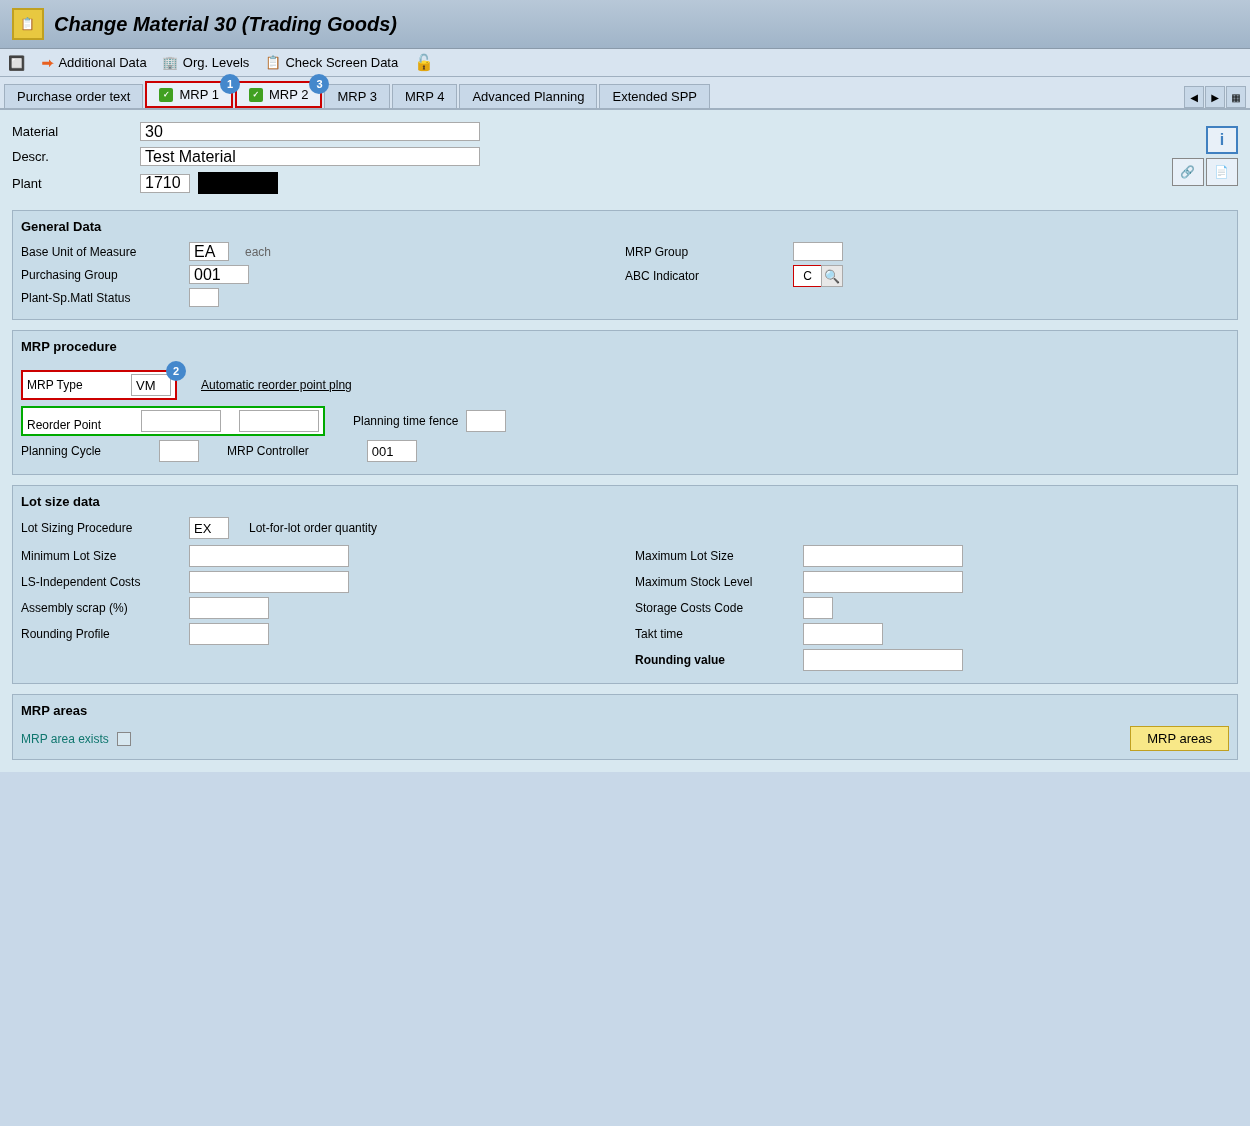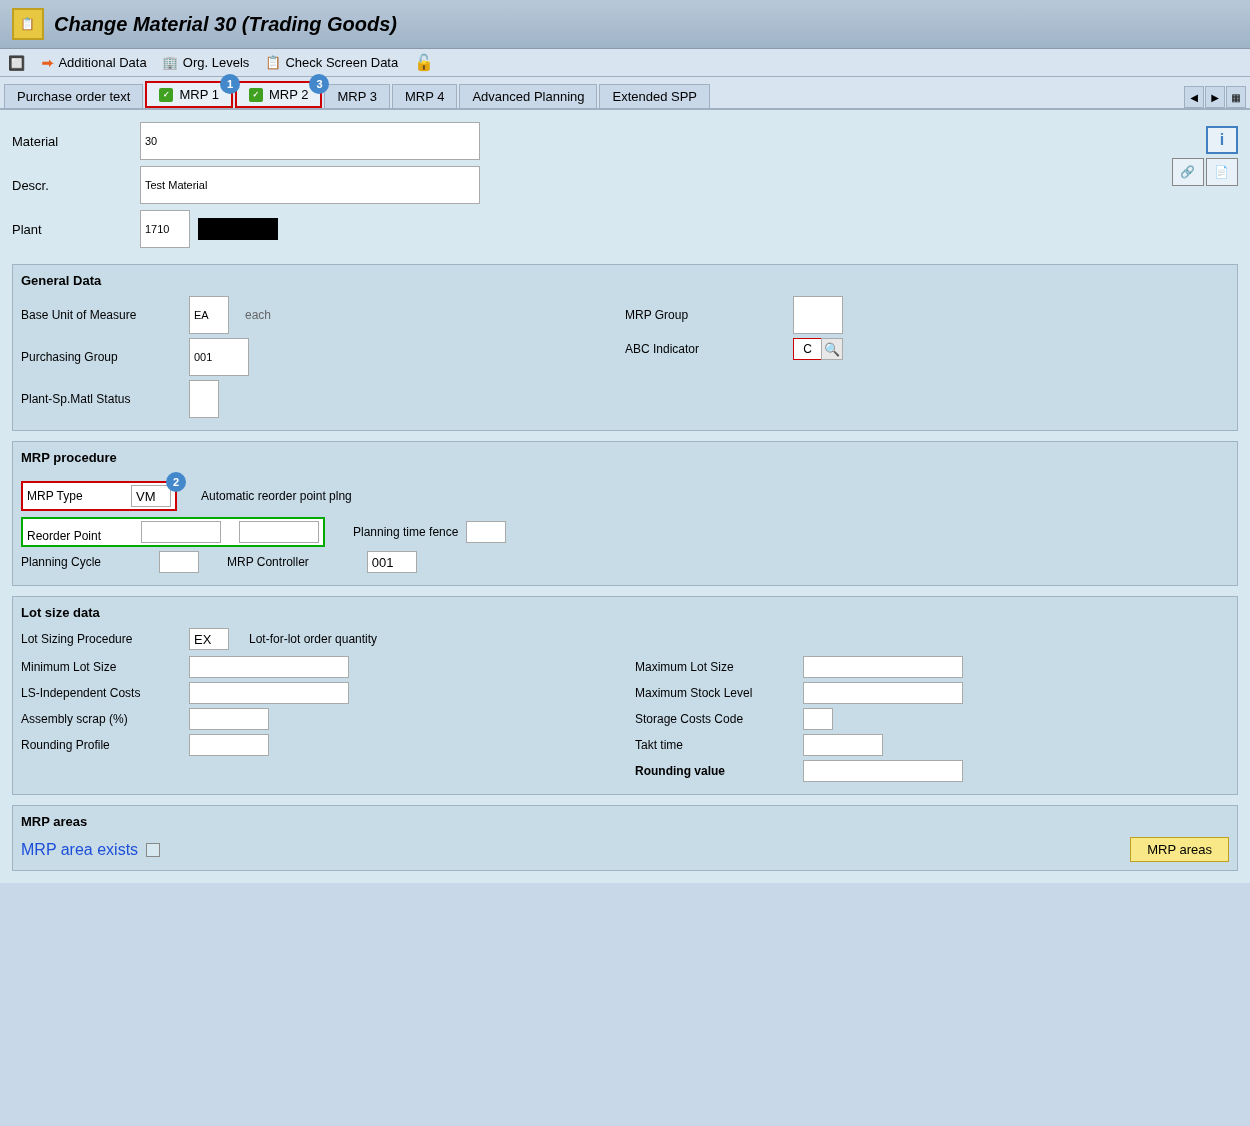--- a/index.html
+++ b/index.html
@@ -91,22 +91,22 @@
       gap: 8px;
     }
     .field-label {
       min-width: 120px;
       color: #000000;
     }
     .field-input {
       border: 1px solid #aaa;
       background: white;
       padding: 2px 4px;
-      height: 38px;
-      font-size: 11px;
+      height: 19px;
+      font-size: 16px;
     }
     .field-input.wide { width: 340px; }
     .field-input.medium { width: 180px; }
     .field-input.small { width: 60px; }
     .field-input.xsmall { width: 40px; }
     .field-value-text {
       color: #666; font-size: 12px;
     }
 
     .info-btn {
@@ -355,21 +355,21 @@
     <div style="display:flex; align-items:center; gap:8px; margin-bottom:8px;">
       <span class="section-title">MRP procedure</span>
     </div>
 
     <div class="section-row" style="position:relative; margin-bottom:6px;">
       <div style="border:2px solid #cc0000; display:flex; align-items:center; gap:4px; padding:2px 4px; background:white; position:relative;">
         <span class="section-label" style="min-width:100px;">MRP Type</span>
         <input type="text" value="VM" style="width: 40px; border: 1px solid rgb(170, 170, 170); background: white; padding: 2px 4px; height: 22px;">
         <span class="badge" style="position:absolute; top:-11px; right:-11px;">2</span>
       </div>
-      <span style="margin-left:16px; font-size:12px;">Automatic reorder point plng</span>
+      <span style="margin-left:16px; font-size:12px;text-decoration:underline;">Automatic reorder point plng</span>
     </div>
 
     <div class="section-row" style="margin-bottom:4px;">
       <div style="border:2px solid #00aa00; display:flex; align-items:flex-end; gap:14px; padding:2px 4px; background:white;">
         <span style="min-width:100px; font-size:12px;">Reorder Point</span>
         <input type="text" value="" style="width: 80px; border: 1px solid rgb(170, 170, 170); background: white; padding: 2px 4px; height: 22px;">
         <input type="text" value="" style="width: 80px; border: 1px solid rgb(170, 170, 170); background: white; padding: 2px 4px; height: 22px; margin-left: 4px;">
       </div>
       <div style="flex:1; display:flex; align-items:center; gap:8px; margin-left:20px;">
         <span style="font-size:12px;">Planning time fence</span>
@@ -437,21 +437,21 @@
           <input type="text" value="" style="width: 160px; border: 1px solid rgb(170, 170, 170); background: white; padding: 2px 4px; height: 22px;">
         </div>
       </div>
     </div>
   </div>
 
   <div class="mrp-areas-section">
     <div class="section-title">MRP areas</div>
     <div class="mrp-area-exists-row">
       <div style="display:flex; align-items:center; gap:8px;">
-        <span style="font-size:16px; color:#1d4ed8;">MRP area exists</span>
+        <span style="font-size:12px; color:#0f766e;">MRP area exists</span>
         <span class="checkbox-empty"></span>
       </div>
       <div style="flex:1; display:flex; justify-content:flex-end;">
         <button class="mrp-areas-btn">MRP areas</button>
       </div>
     </div>
   </div>
 
 </div>
 

